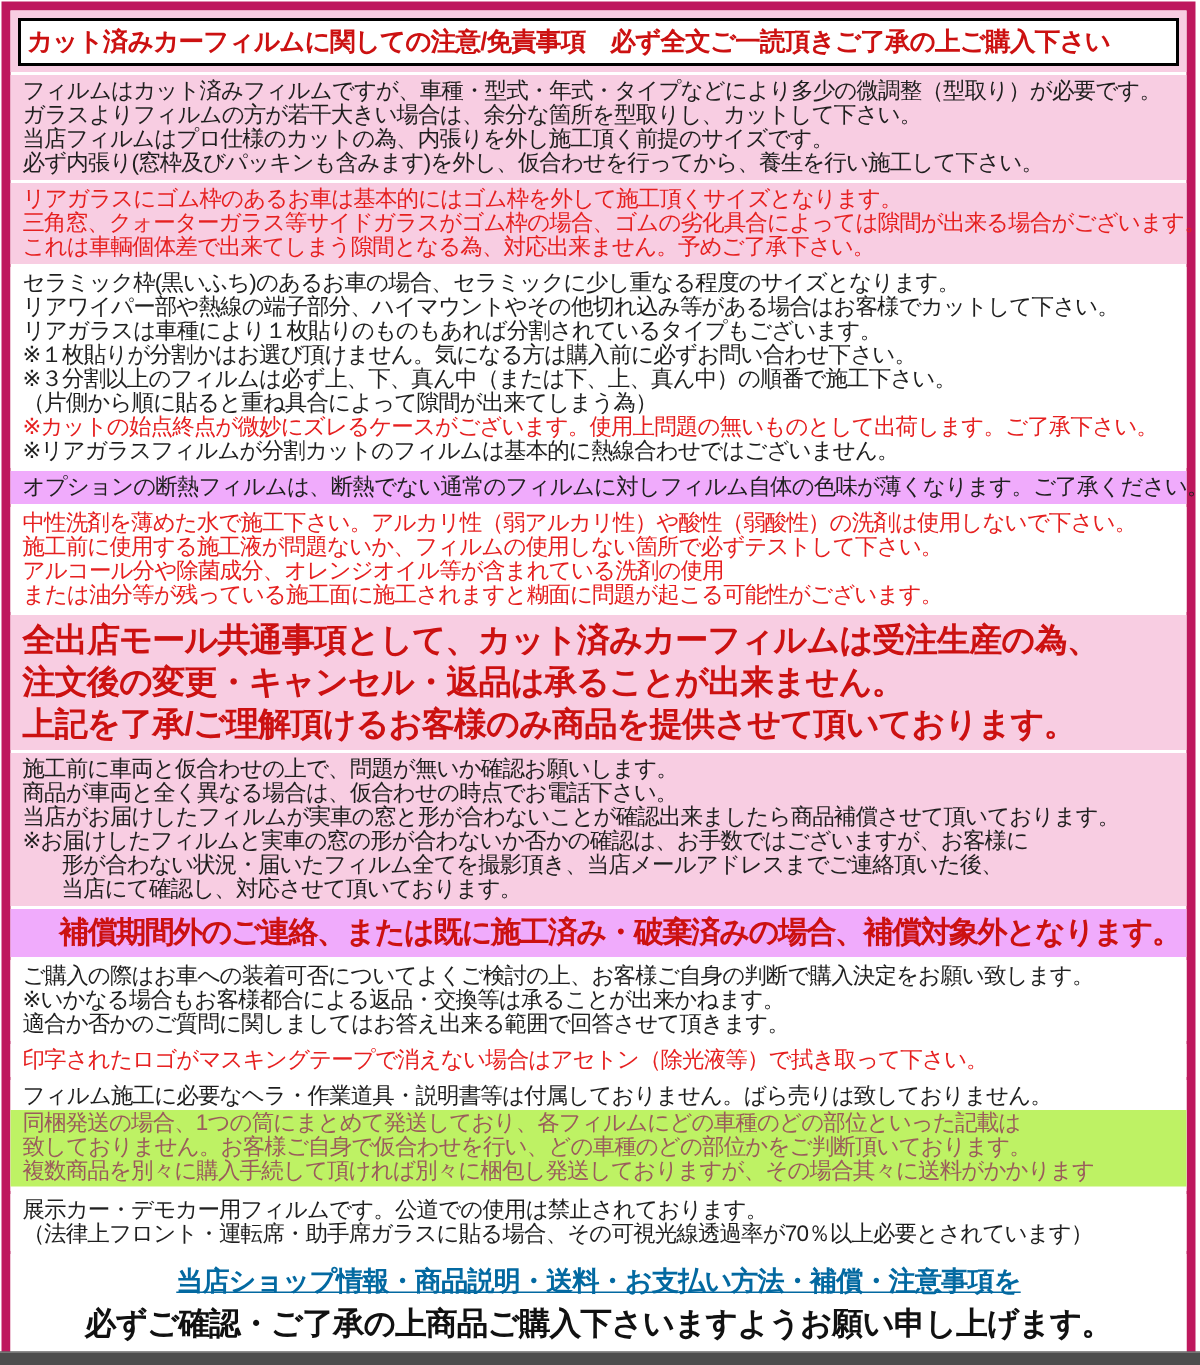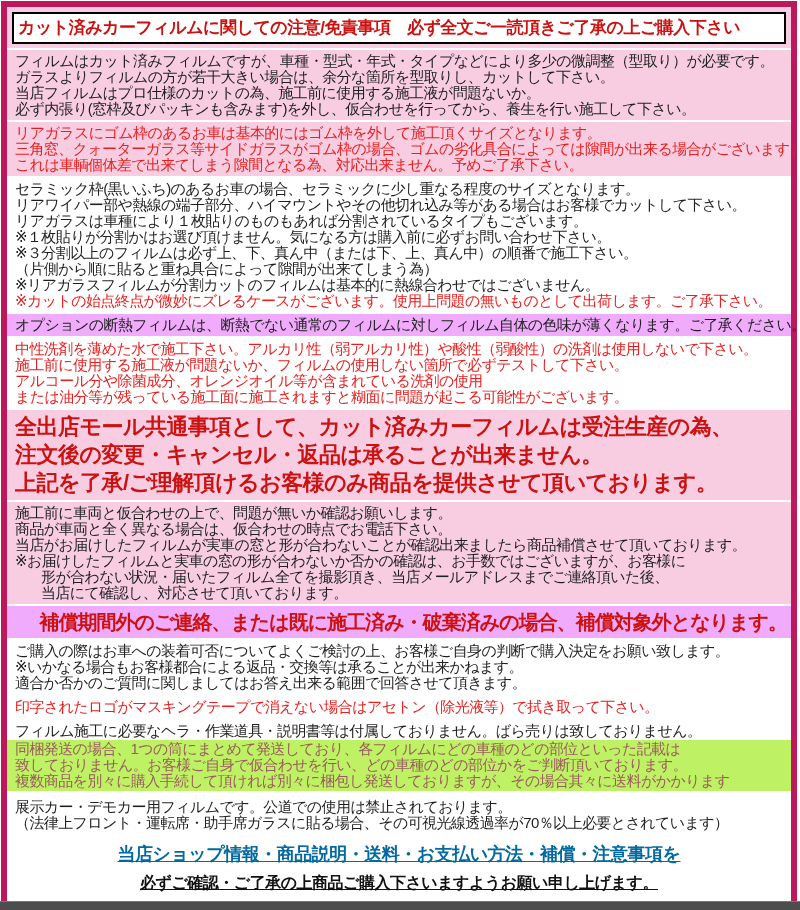--- a/index.html
+++ b/index.html
@@ -35,60 +35,60 @@
   .big2 .ln { font-size:20px; line-height:26px; font-weight:bold; color:#cc1111; letter-spacing:-1px; }
   .indent { padding-left:26px; }
   .hl-block { background:#bef264; margin:1px -4px 0 -8px; padding:1px 4px 2px 8px; }
   .footer-row { text-align:center; padding:8px 0 10px 0; }
   .footer-link {
     display:inline-block; color:#0369a1; font-size:18px; line-height:21px;
     font-weight:bold; text-decoration:underline; letter-spacing:-0.5px;
     white-space:nowrap; margin-bottom:7px;
   }
   .footer-closing {
-    display:inline-block; color:#111111; font-size:16px; line-height:22px;
-    font-weight:bold; text-decoration:underline; letter-spacing:-0.5px;
+    display:inline-block; color:#111111; font-size:21px; line-height:22px;
+    font-weight:bold; letter-spacing:-0.5px;
     white-space:nowrap;
   }
   .bottombar {
     position:absolute; left:0; bottom:0; width:800px; height:9px;
     background:#4d4d4d; border-top:1px solid #777;
   }
 </style>
 </head>
 <body>
 
 <div class="frame">
 
   <div class="titleband">
     <div class="titlebox">カット済みカーフィルムに関しての注意/免責事項　必ず全文ご一読頂きご了承の上ご購入下さい</div>
   </div>
 
   <div class="row bg-pink">
     <div class="ln">フィルムはカット済みフィルムですが、車種・型式・年式・タイプなどにより多少の微調整（型取り）が必要です。</div>
     <div class="ln">ガラスよりフィルムの方が若干大きい場合は、余分な箇所を型取りし、カットして下さい。</div>
-    <div class="ln">当店フィルムはプロ仕様のカットの為、施工前に使用する施工液が問題ないか。</div>
+    <div class="ln">当店フィルムはプロ仕様のカットの為、内張りを外し施工頂く前提のサイズです。</div>
     <div class="ln">必ず内張り(窓枠及びパッキンも含みます)を外し、仮合わせを行ってから、養生を行い施工して下さい。</div>
   </div>
 
   <div class="row bg-pink">
     <div class="ln c-red">リアガラスにゴム枠のあるお車は基本的にはゴム枠を外して施工頂くサイズとなります。</div>
     <div class="ln c-red">三角窓、クォーターガラス等サイドガラスがゴム枠の場合、ゴムの劣化具合によっては隙間が出来る場合がございます。</div>
     <div class="ln c-red">これは車輌個体差で出来てしまう隙間となる為、対応出来ません。予めご了承下さい。</div>
   </div>
 
   <div class="row bg-white">
     <div class="ln">セラミック枠(黒いふち)のあるお車の場合、セラミックに少し重なる程度のサイズとなります。</div>
     <div class="ln">リアワイパー部や熱線の端子部分、ハイマウントやその他切れ込み等がある場合はお客様でカットして下さい。</div>
     <div class="ln">リアガラスは車種により１枚貼りのものもあれば分割されているタイプもございます。</div>
     <div class="ln">※１枚貼りが分割かはお選び頂けません。気になる方は購入前に必ずお問い合わせ下さい。</div>
     <div class="ln">※３分割以上のフィルムは必ず上、下、真ん中（または下、上、真ん中）の順番で施工下さい。</div>
     <div class="ln">（片側から順に貼ると重ね具合によって隙間が出来てしまう為）</div>
+    <div class="ln c-red">※カットの始点終点が微妙にズレるケースがございます。使用上問題の無いものとして出荷します。ご了承下さい。</div>
     <div class="ln">※リアガラスフィルムが分割カットのフィルムは基本的に熱線合わせではございません。</div>
-    <div class="ln c-red">※カットの始点終点が微妙にズレるケースがございます。使用上問題の無いものとして出荷します。ご了承下さい。</div>
   </div>
 
   <div class="row bg-pink2">
     <div class="ln">オプションの断熱フィルムは、断熱でない通常のフィルムに対しフィルム自体の色味が薄くなります。ご了承ください。</div>
   </div>
 
   <div class="row bg-white">
     <div class="ln c-red">中性洗剤を薄めた水で施工下さい。アルカリ性（弱アルカリ性）や酸性（弱酸性）の洗剤は使用しないで下さい。</div>
     <div class="ln c-red">施工前に使用する施工液が問題ないか、フィルムの使用しない箇所で必ずテストして下さい。</div>
     <div class="ln c-red">アルコール分や除菌成分、オレンジオイル等が含まれている洗剤の使用</div>

